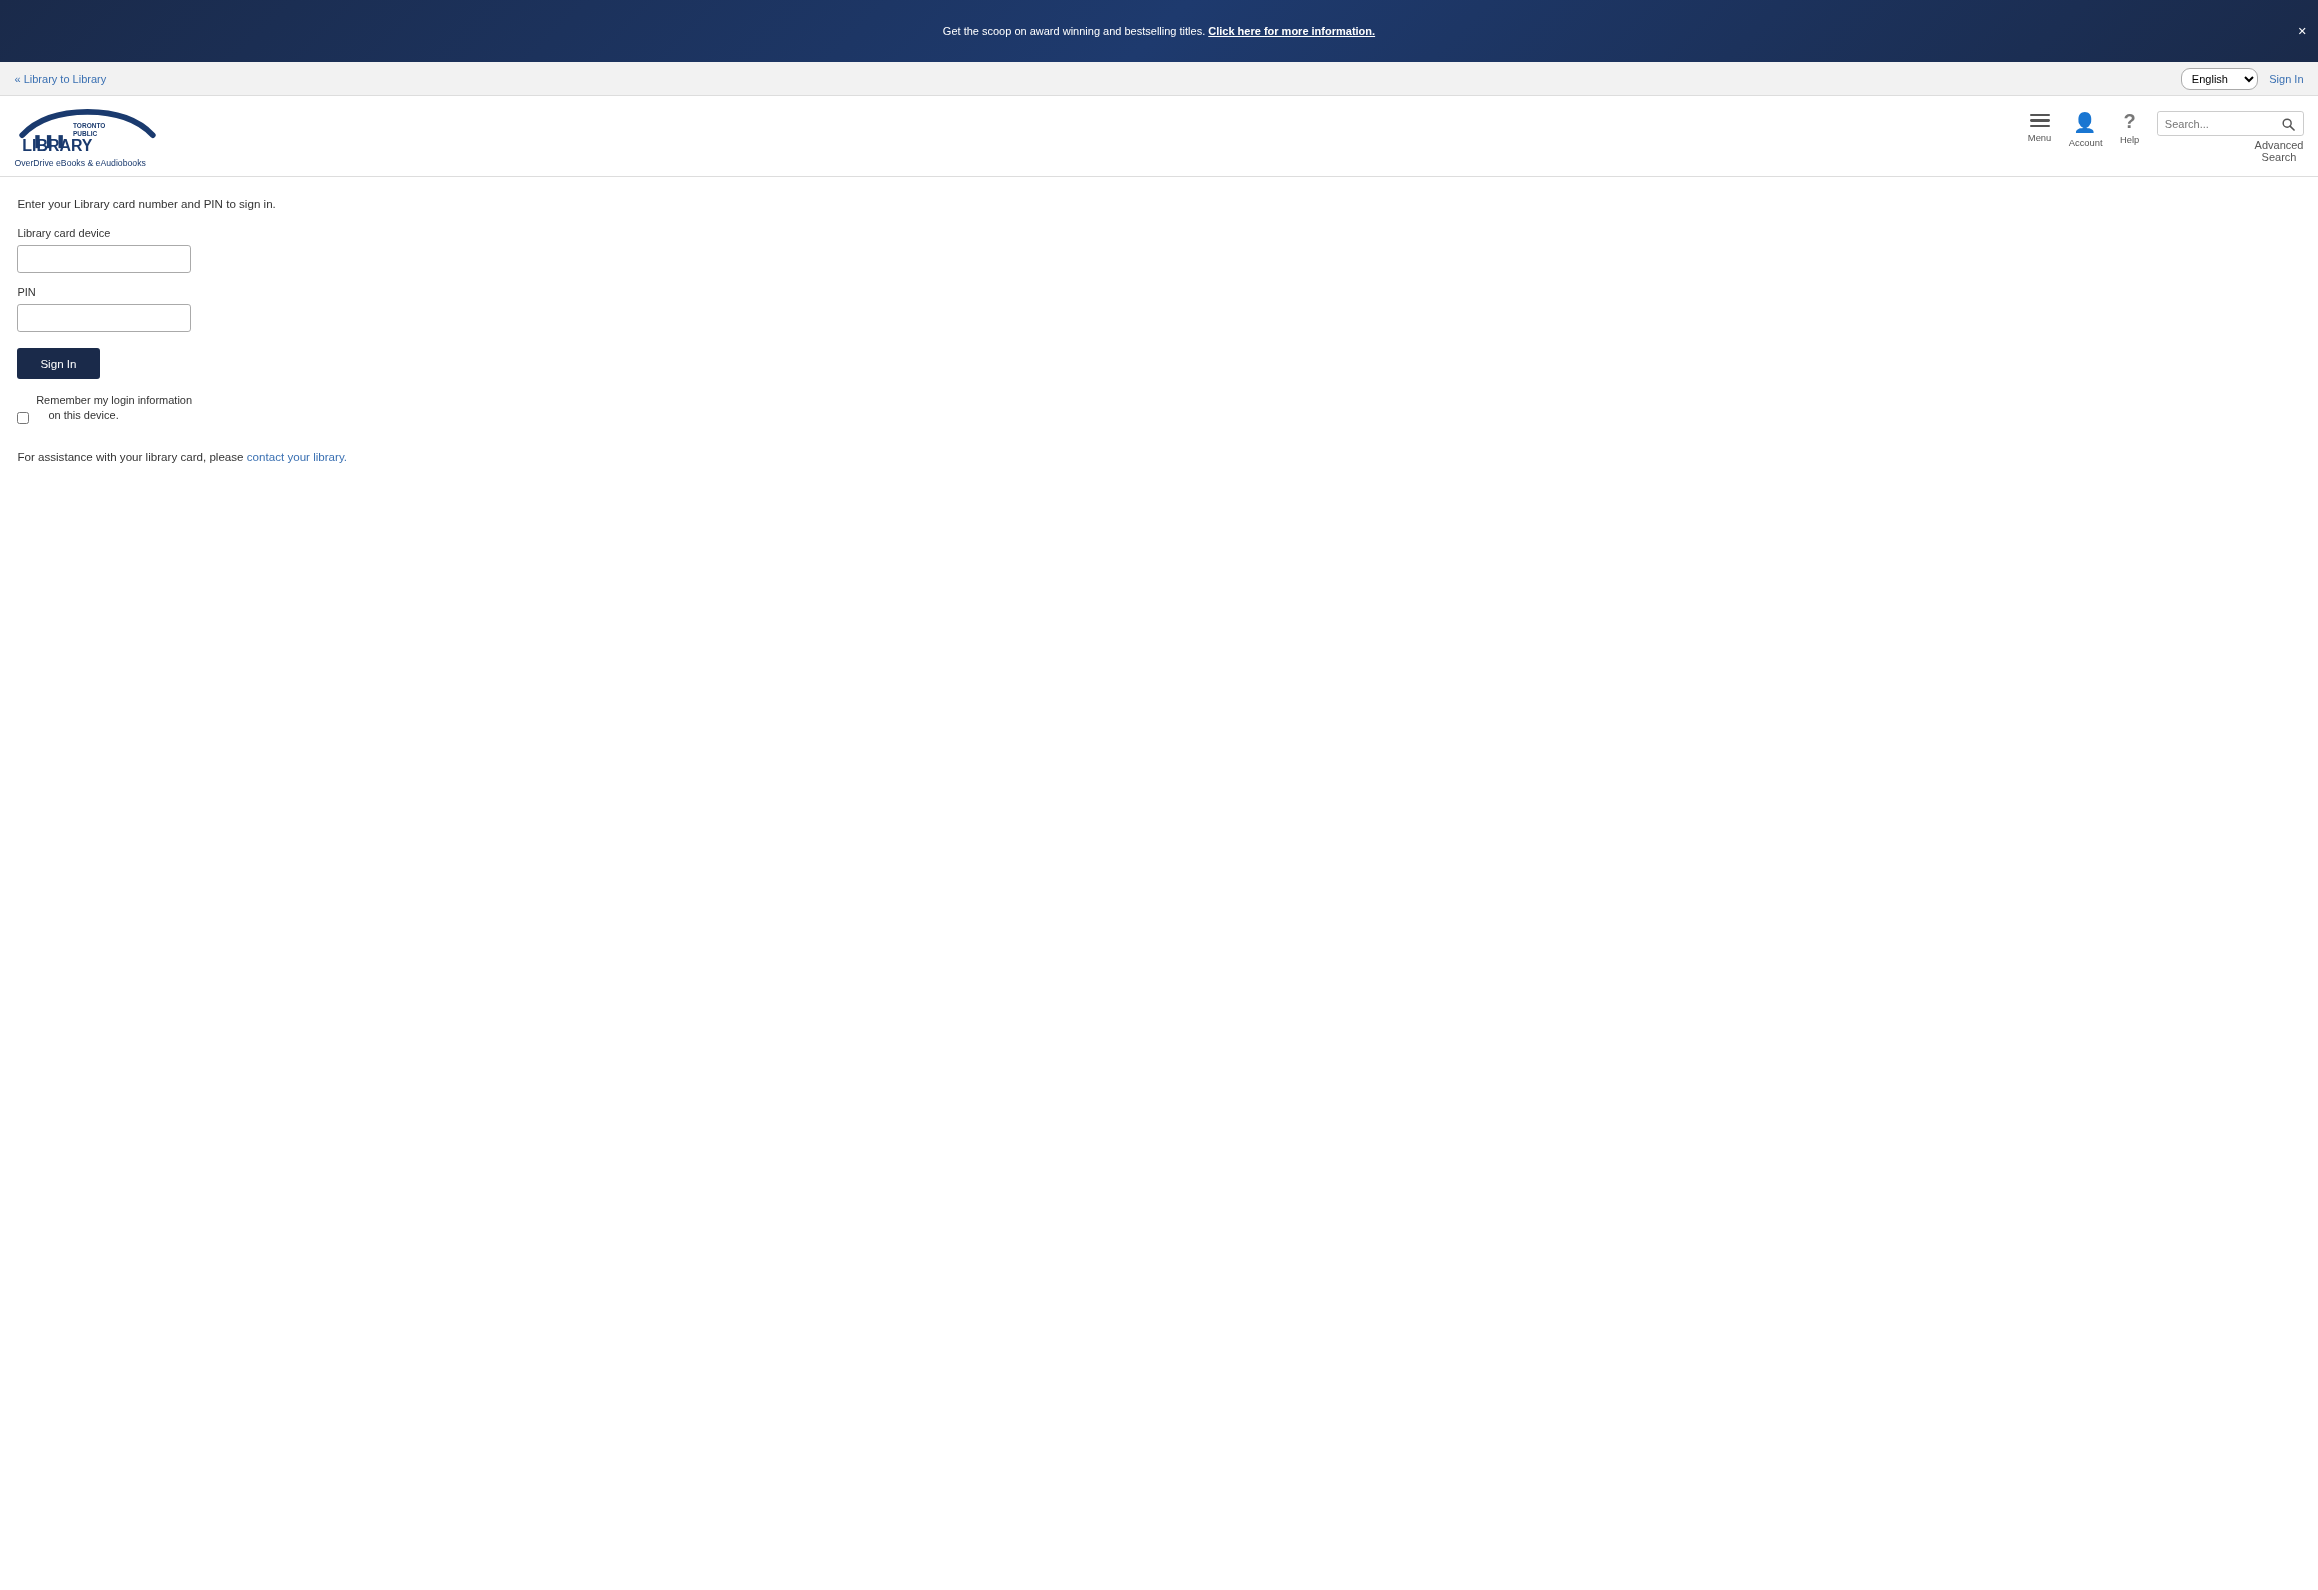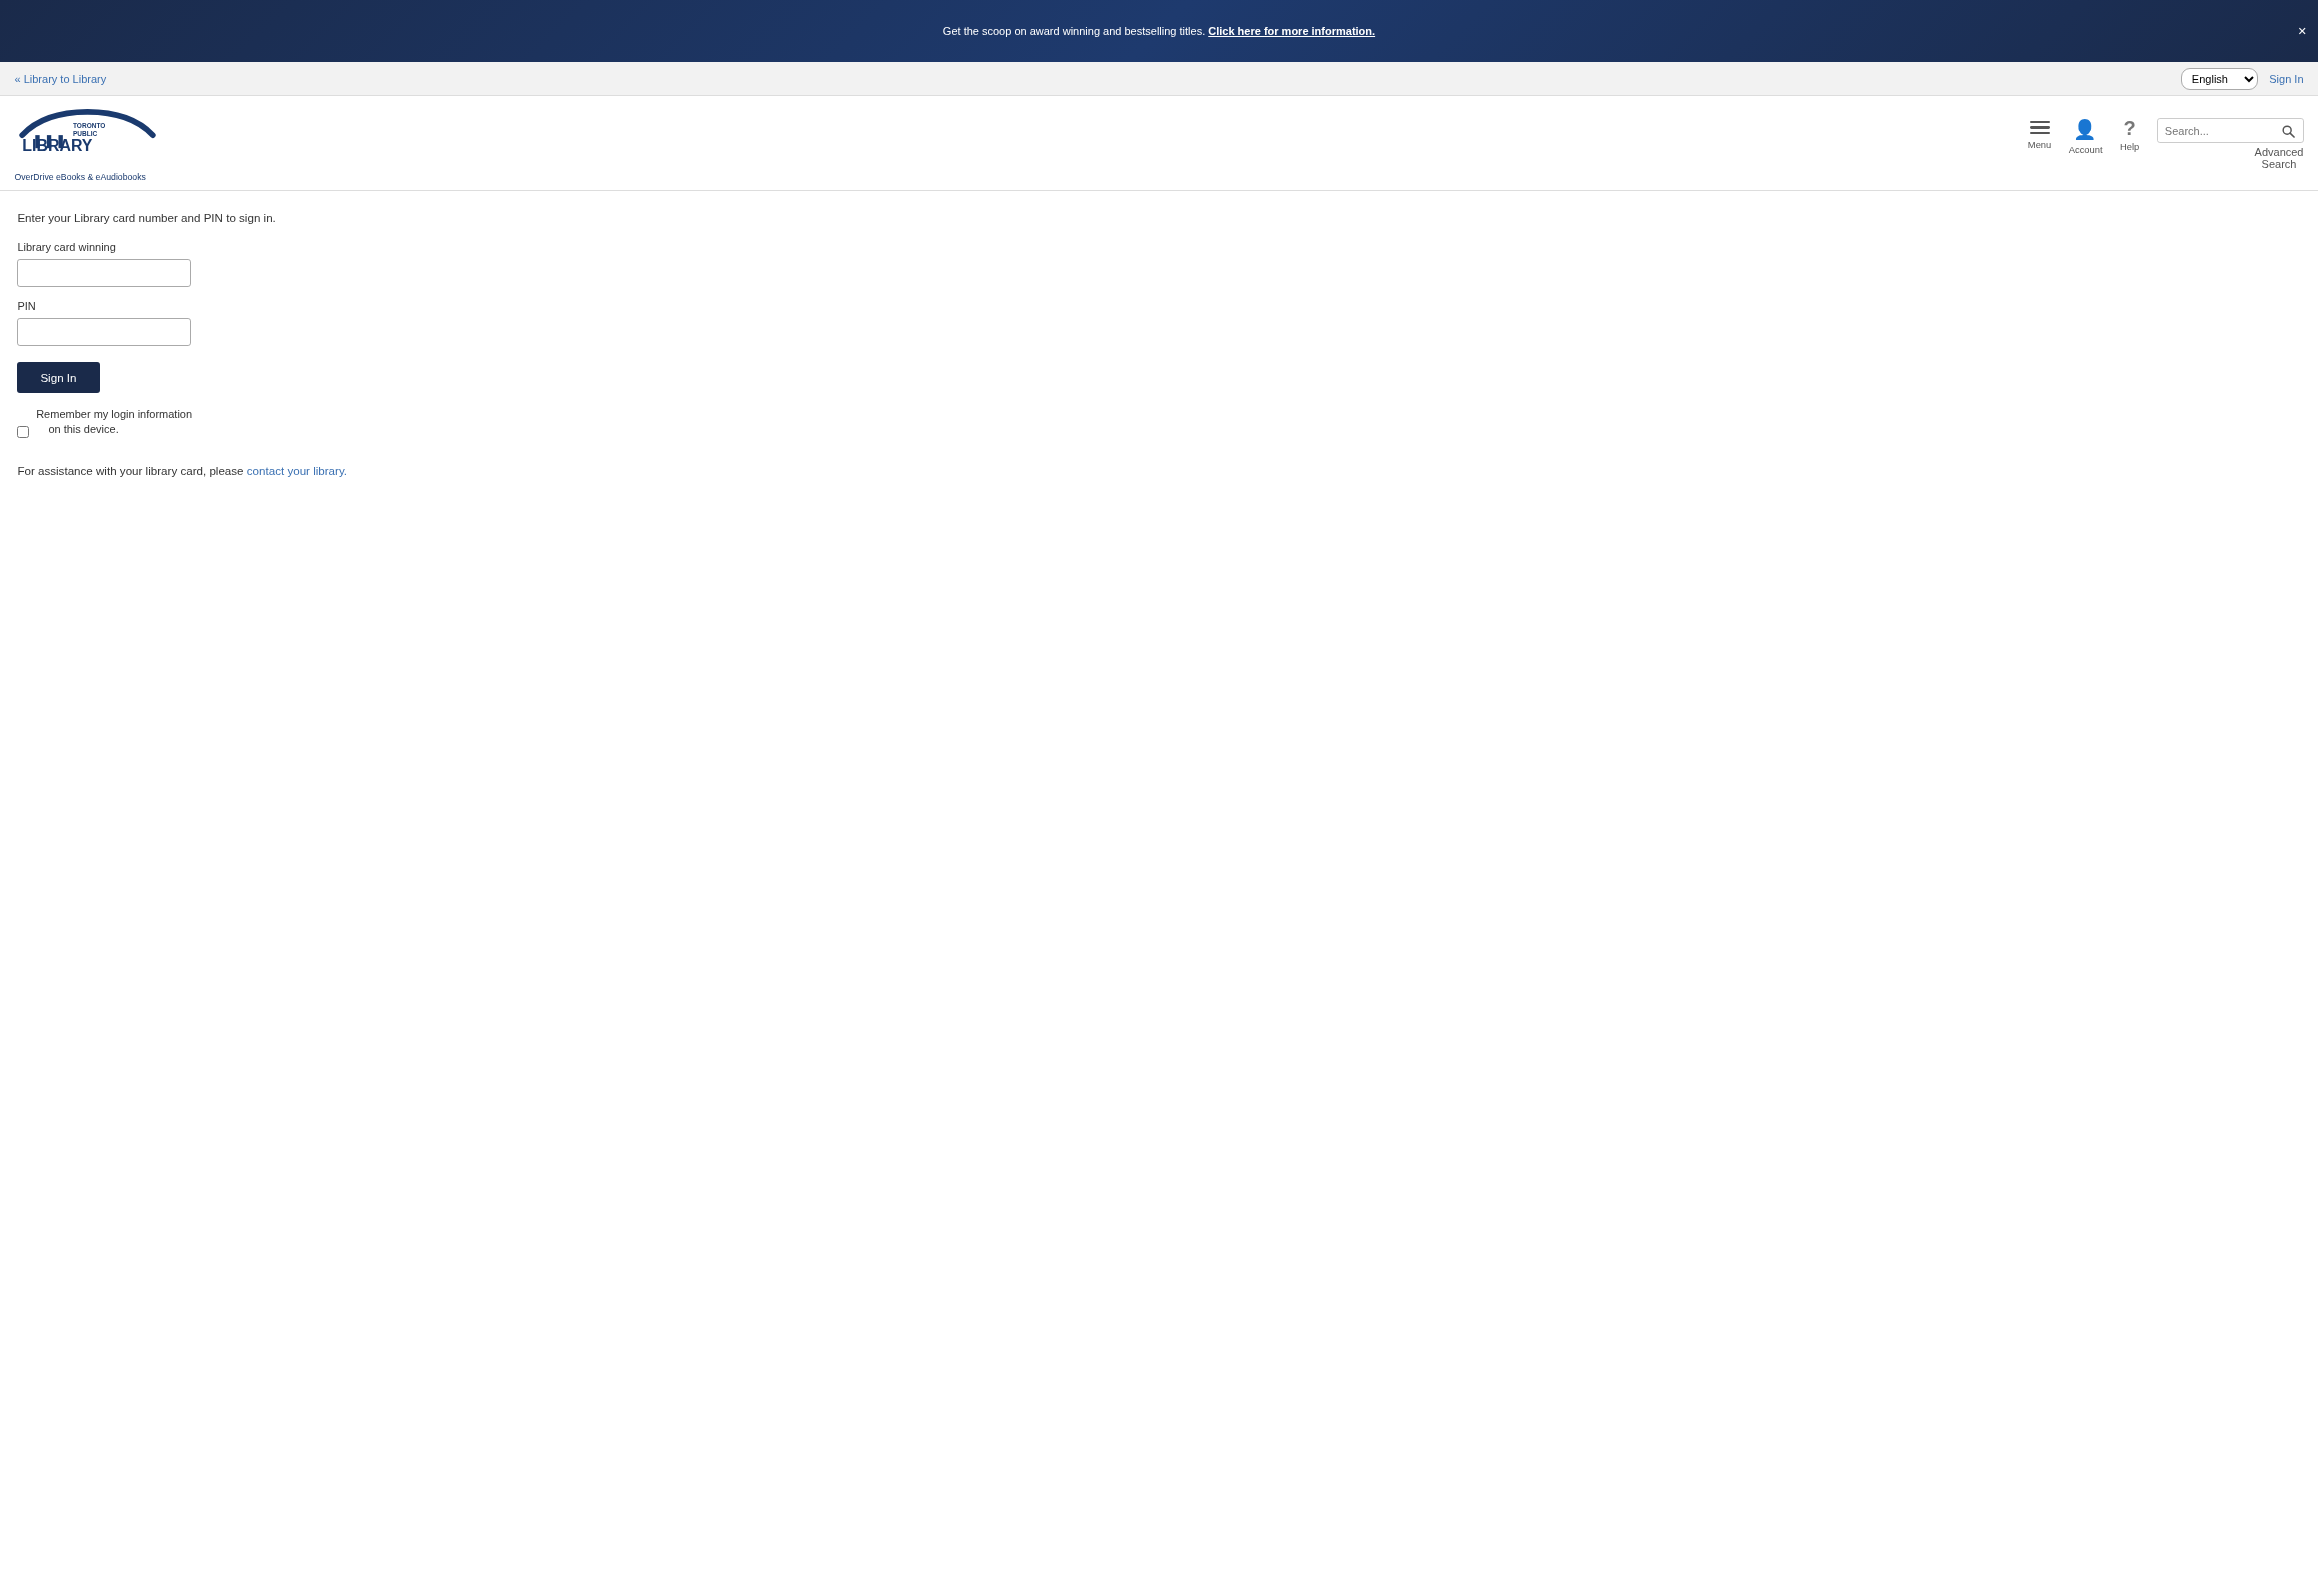--- a/index.html
+++ b/index.html
@@ -83,21 +83,21 @@
       display: flex;
       flex-direction: column;
     }
     .logo-svg {
       width: 145px;
       height: 51px;
     }
     .logo-subtitle {
       font-size: 8.7px;
       color: #1a3a6e;
-      margin-top: 15px;
+      margin-top: 1px;
     }
 
     
     .nav-icons {
       display: flex;
       align-items: flex-start;
       gap: 17.4px;
     }
     .nav-item {
       display: flex;
@@ -314,21 +314,21 @@
     </div>
 
   </div>
 </header>
 
 <main class="main-content">
 
   <p class="intro-text">Enter your Library card number and PIN to sign in.</p>
 
   <div class="field-group">
-    <p class="field-label">Library card winning</p>
+    <p class="field-label">Library card device</p>
     <input class="text-input" type="text" placeholder="" style="">
   </div>
 
   <div class="field-group">
     <p class="field-label">PIN</p>
     <input class="text-input" type="password" placeholder="" style="">
   </div>
 
   <button class="sign-in-btn">Sign In</button>
 

